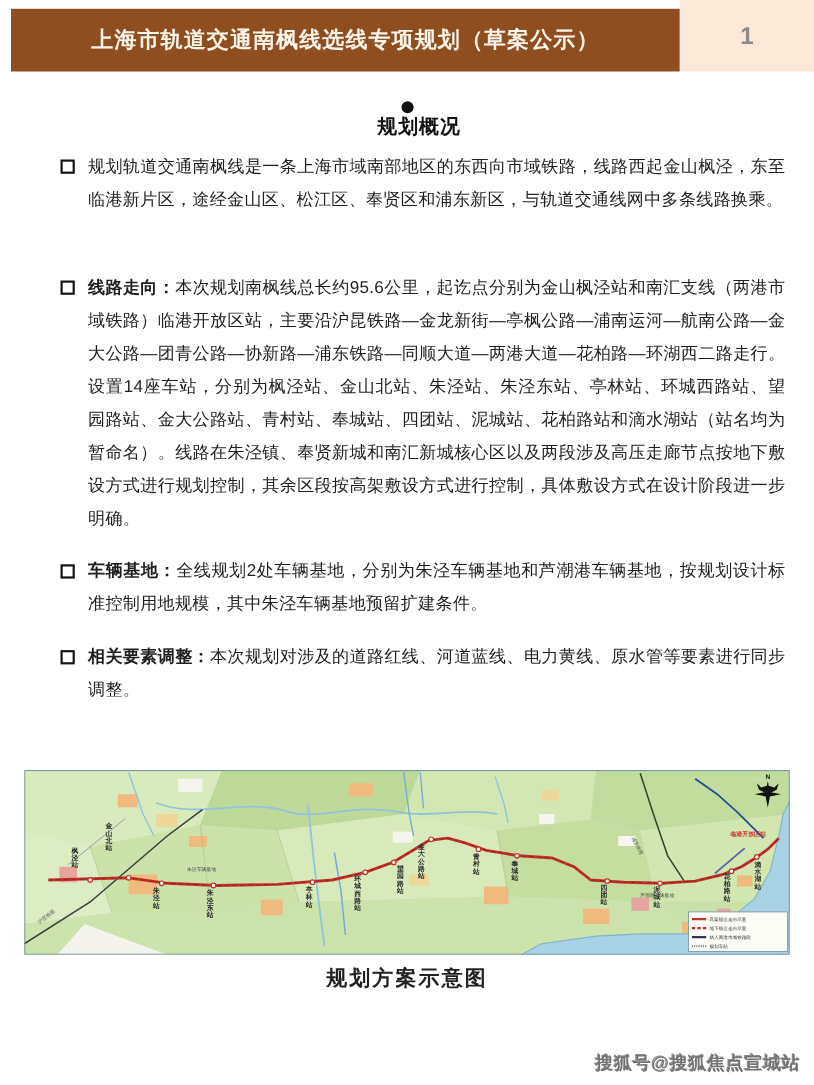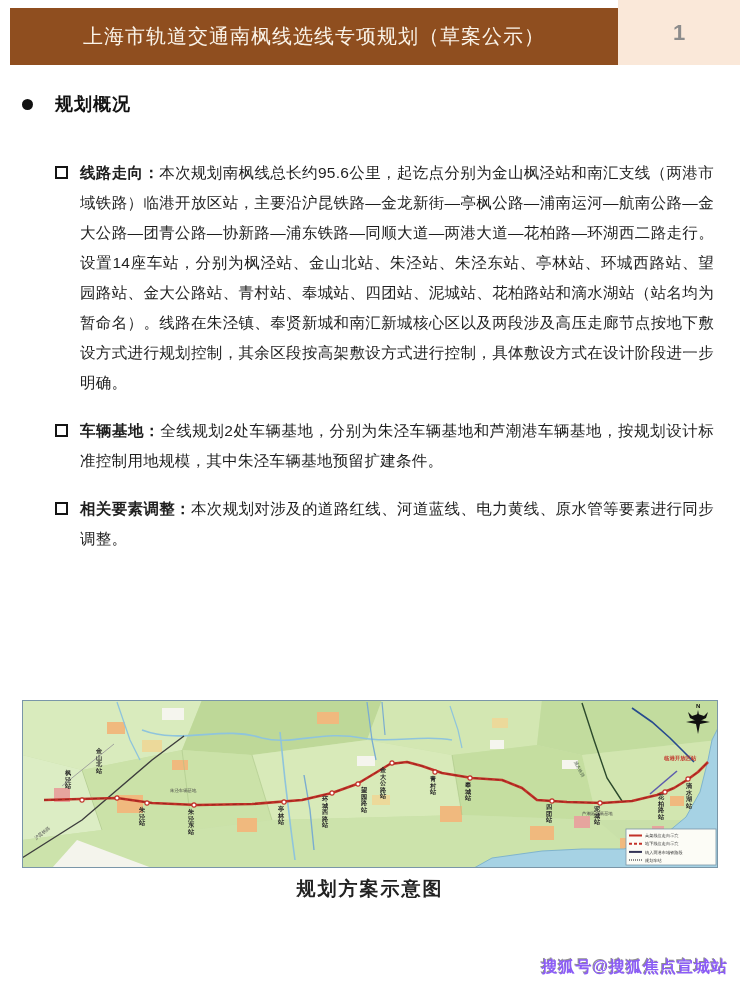--- a/index.html
+++ b/index.html
@@ -5,65 +5,73 @@
   html,body{margin:0;padding:0;}
   body{
     width:740px;height:986px;position:relative;background:#ffffff;
     font-family:"Liberation Sans","DejaVu Sans",sans-serif;color:#1e1e1e;overflow:hidden;
   }
   
   .hdr-bar{
     position:absolute;left:10px;top:8px;width:608px;height:57px;background:#8f4e1f;
     display:flex;align-items:center;justify-content:center;
   }
-  .hdr-title{color:#faf3e8;font-size:20px;font-weight:normal;letter-spacing:1px;white-space:nowrap;}
+  .hdr-title{color:#faf3e8;font-size:20px;font-weight:bold;letter-spacing:1px;white-space:nowrap;}
   .hdr-pagebox{
     position:absolute;left:618px;top:0;width:122px;height:65px;background:#fae8d9;
     display:flex;align-items:center;justify-content:center;
   }
   .hdr-pagenum{color:#8c8c8c;font-size:22px;font-weight:bold;}
   
   .content{position:absolute;left:0;top:78px;width:740px;}
-  .sec-heading{display:flex;align-items:center;margin:14px 0 10px 22px;}
+  .sec-heading{display:flex;align-items:center;margin:14px 0 10px 22px;flex-direction:column;}
   .sec-dot{width:11px;height:11px;border-radius:50%;background:#111;margin-right:22px;flex:0 0 auto;}
   .sec-title{font-size:18px;font-weight:bold;color:#111;letter-spacing:1px;}
   .items{margin:0 26px 0 55px;}
   .item{display:flex;margin:10px 0 18px 0;}
   .sq{flex:0 0 auto;width:9px;height:9px;border:2px solid #141414;margin:8px 12px 0 0;background:#fff;}
   .itxt{flex:1;font-size:15.5px;line-height:30px;text-align:justify;letter-spacing:.3px;}
   .itxt b{font-weight:bold;}
   .gap-lg{height:22px;}
   
   .map-wrap{position:absolute;left:22px;top:700px;width:696px;height:168px;}
   .map-wrap svg{display:block;}
   .map-caption{
     position:absolute;left:0;top:876px;width:740px;text-align:center;
     font-size:19px;font-weight:bold;color:#222;letter-spacing:2px;
   }
   
   .watermark{
     position:absolute;right:12px;bottom:8px;font-size:16px;font-weight:bold;
-    color:#8b5cf6;letter-spacing:1px;text-shadow:1px 1px 0 #fff,-1px -1px 0 #8f8f8f;
+    color:#737373;letter-spacing:1px;text-shadow:1px 1px 0 #fff,-1px -1px 0 #8f8f8f;
   }
 </style>
 </head>
 <body>
 
 <div class="hdr-bar">
   <span class="hdr-title">上海市轨道交通南枫线选线专项规划（草案公示）</span>
 </div>
 <div class="hdr-pagebox">
   <span class="hdr-pagenum">1</span>
 </div>
 
 <div class="content">
 
   <div class="sec-heading">
     <span class="sec-dot"></span>
     <span class="sec-title">规划概况</span>
+  </div>
+  <div class="items">
+    <div class="item">
+      <span class="sq"></span>
+      <div class="itxt">
+        <span>规划轨道交通南枫线是一条上海市域南部地区的东西向市域铁路，线路西起金山枫泾，东至临港新片区，途经金山区、松江区、奉贤区和浦东新区，与轨道交通线网中多条线路换乘。</span>
+      </div>
+    </div>
   </div>
 
   <div class="gap-lg"></div>
 
   <div class="items">
     <div class="item">
       <span class="sq"></span>
       <div class="itxt">
         <b>线路走向：</b><span>本次规划南枫线总长约95.6公里，起讫点分别为金山枫泾站和南汇支线（两港市域铁路）临港开放区站，主要沿沪昆铁路—金龙新街—亭枫公路—浦南运河—航南公路—金大公路—团青公路—协新路—浦东铁路—同顺大道—两港大道—花柏路—环湖西二路走行。设置14座车站，分别为枫泾站、金山北站、朱泾站、朱泾东站、亭林站、环城西路站、望园路站、金大公路站、青村站、奉城站、四团站、泥城站、花柏路站和滴水湖站（站名均为暂命名）。线路在朱泾镇、奉贤新城和南汇新城核心区以及两段涉及高压走廊节点按地下敷设方式进行规划控制，其余区段按高架敷设方式进行控制，具体敷设方式在设计阶段进一步明确。</span>
       </div>

